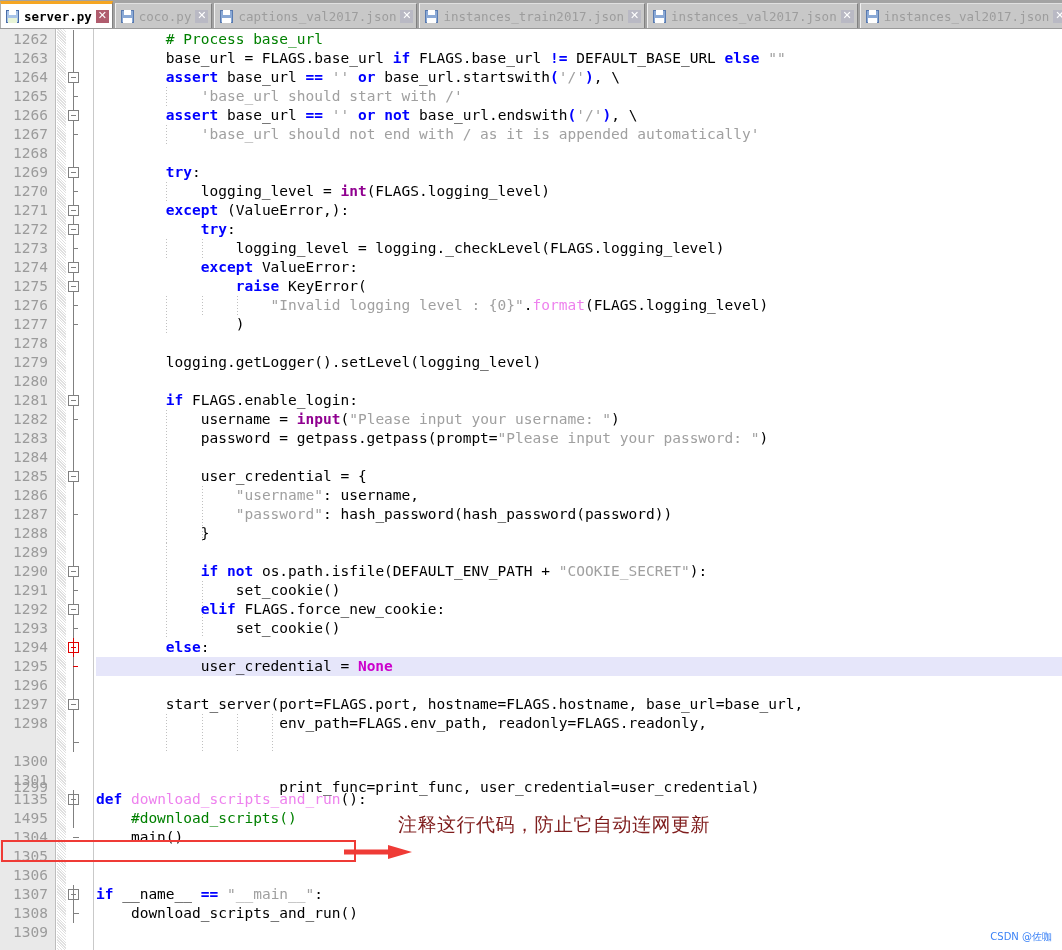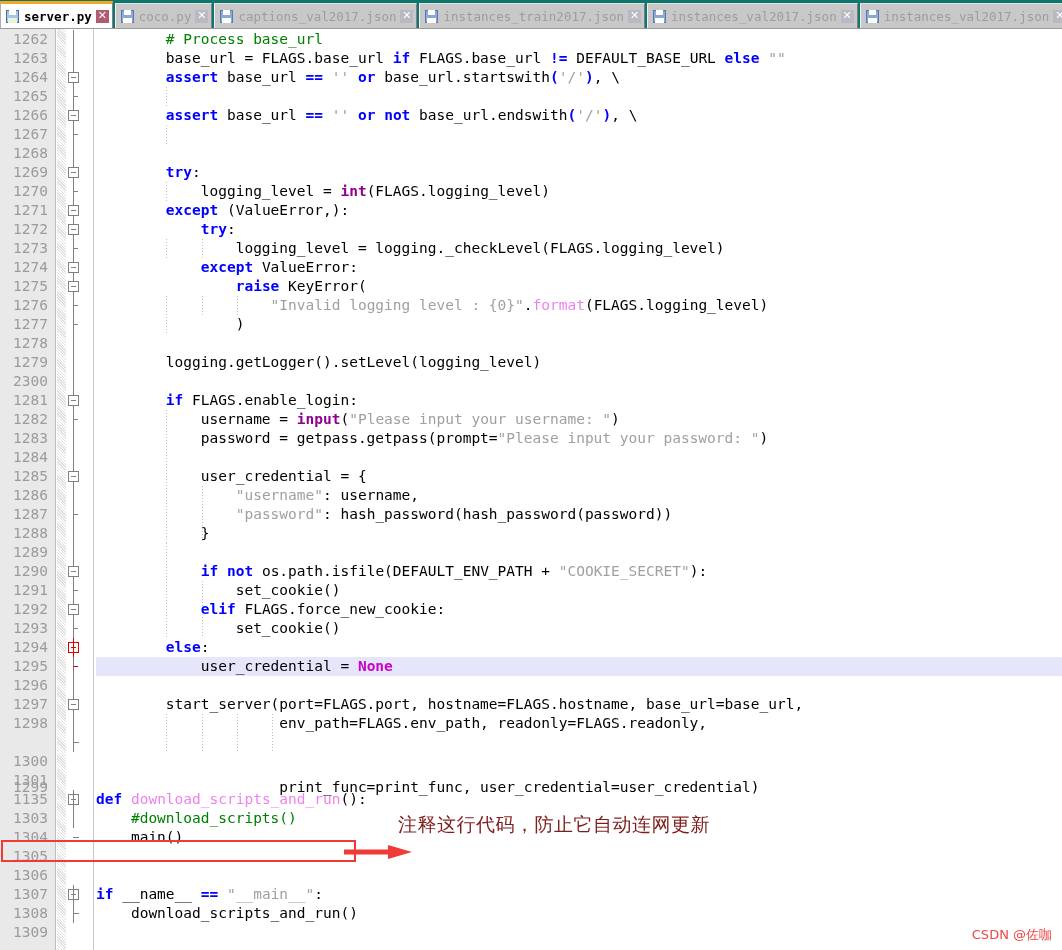--- a/index.html
+++ b/index.html
@@ -8,21 +8,21 @@
     width: 1062px; height: 950px;
     background: #ffffff;
     font-family: "DejaVu Sans Mono", "Liberation Mono", monospace;
     overflow: hidden;
   }
 
   
   #tabbar {
     position: absolute; left: 0; top: 0;
     width: 1062px; height: 29px;
-    background: #0f766e;
+    background: #a3a3a3;
     border-bottom: 1px solid #9a9a9a;
     display: flex; align-items: flex-end;
     overflow: hidden;
   }
   .tab {
     position: relative;
     height: 25px;
     display: flex; align-items: center;
     padding: 0 3px 0 5px;
     margin-right: 2px;
@@ -195,22 +195,22 @@
     color: #7f1d1d;
     white-space: nowrap;
     letter-spacing: .5px;
   }
 
   
   #watermark {
     position: absolute;
     right: 10px; bottom: 6px;
     font-family: "DejaVu Sans", "Liberation Sans", sans-serif;
-    font-size: 13px;
-    color: #ef4444;
+    font-size: 10px;
+    color: #3b82f6;
   }
 </style>
 </head>
 <body>
 
 <div id="tabbar">
     <div class="tab active">
       <span class="disk">
         <span class="body"></span>
         <span class="shutter"></span>
@@ -332,29 +332,29 @@
       <div class="codeline" style="top: 20px;">
         <span class="lnum">1263</span>
         <span class="ltext"><span class="plain">        base_url = FLAGS.base_url </span><span class="kw">if</span><span class="plain"> FLAGS.base_url </span><span class="op">!=</span><span class="plain"> DEFAULT_BASE_URL </span><span class="kw">else</span><span class="plain"> </span><span class="str">""</span></span>
       </div>
       <div class="codeline" style="top: 39px;">
         <span class="lnum">1264</span>
         <span class="ltext"><span class="plain">        </span><span class="kw">assert</span><span class="plain"> base_url </span><span class="op">==</span><span class="plain"> </span><span class="str">''</span><span class="plain"> </span><span class="kw">or</span><span class="plain"> base_url.startswith</span><span class="op">(</span><span class="str">'/'</span><span class="op">)</span><span class="plain">, \</span></span>
       </div>
       <div class="codeline" style="top: 58px;">
         <span class="lnum">1265</span>
-        <span class="ltext"><span class="plain">            </span></span>
+        <span class="ltext"><span class="plain">            </span><span class="str">'base_url should start with /'</span></span>
       </div>
       <div class="codeline" style="top: 77px;">
         <span class="lnum">1266</span>
         <span class="ltext"><span class="plain">        </span><span class="kw">assert</span><span class="plain"> base_url </span><span class="op">==</span><span class="plain"> </span><span class="str">''</span><span class="plain"> </span><span class="kw">or</span><span class="plain"> </span><span class="kw">not</span><span class="plain"> base_url.endswith</span><span class="op">(</span><span class="str">'/'</span><span class="op">)</span><span class="plain">, \</span></span>
       </div>
       <div class="codeline" style="top: 96px;">
         <span class="lnum">1267</span>
-        <span class="ltext"><span class="plain">            </span></span>
+        <span class="ltext"><span class="plain">            </span><span class="str">'base_url should not end with / as it is appended automatically'</span></span>
       </div>
       <div class="codeline" style="top: 115px;">
         <span class="lnum">1268</span>
         <span class="ltext"></span>
       </div>
       <div class="codeline" style="top: 134px;">
         <span class="lnum">1269</span>
         <span class="ltext"><span class="plain">        </span><span class="kw">try</span><span class="plain">:</span></span>
       </div>
       <div class="codeline" style="top: 153px;">
@@ -391,21 +391,21 @@
       </div>
       <div class="codeline" style="top: 305px;">
         <span class="lnum">1278</span>
         <span class="ltext"></span>
       </div>
       <div class="codeline" style="top: 324px;">
         <span class="lnum">1279</span>
         <span class="ltext"><span class="plain">        logging.getLogger().setLevel(logging_level)</span></span>
       </div>
       <div class="codeline" style="top: 343px;">
-        <span class="lnum">2300</span>
+        <span class="lnum">1280</span>
         <span class="ltext"></span>
       </div>
       <div class="codeline" style="top: 362px;">
         <span class="lnum">1281</span>
         <span class="ltext"><span class="plain">        </span><span class="kw">if</span><span class="plain"> FLAGS.enable_login:</span></span>
       </div>
       <div class="codeline" style="top: 381px;">
         <span class="lnum">1282</span>
         <span class="ltext"><span class="plain">            username = </span><span class="kw2">input</span><span class="plain">(</span><span class="str">"Please input your username: "</span><span class="plain">)</span></span>
       </div>
@@ -484,21 +484,21 @@
       </div>
       <div class="codeline" style="top: 742px;">
         <span class="lnum">1301</span>
         <span class="ltext"></span>
       </div>
       <div class="codeline" style="top: 761px;">
         <span class="lnum">1135</span>
         <span class="ltext"><span class="kw">def</span><span class="plain"> </span><span class="fn">download_scripts_and_run</span><span class="plain">():</span></span>
       </div>
       <div class="codeline" style="top: 780px;">
-        <span class="lnum">1303</span>
+        <span class="lnum">1495</span>
         <span class="ltext"><span class="plain">    </span><span class="com">#download_scripts()</span></span>
       </div>
       <div class="codeline" style="top: 799px;">
         <span class="lnum">1304</span>
         <span class="ltext"><span class="plain">    main()</span></span>
       </div>
       <div class="codeline" style="top: 818px;">
         <span class="lnum">1305</span>
         <span class="ltext"></span>
       </div>

